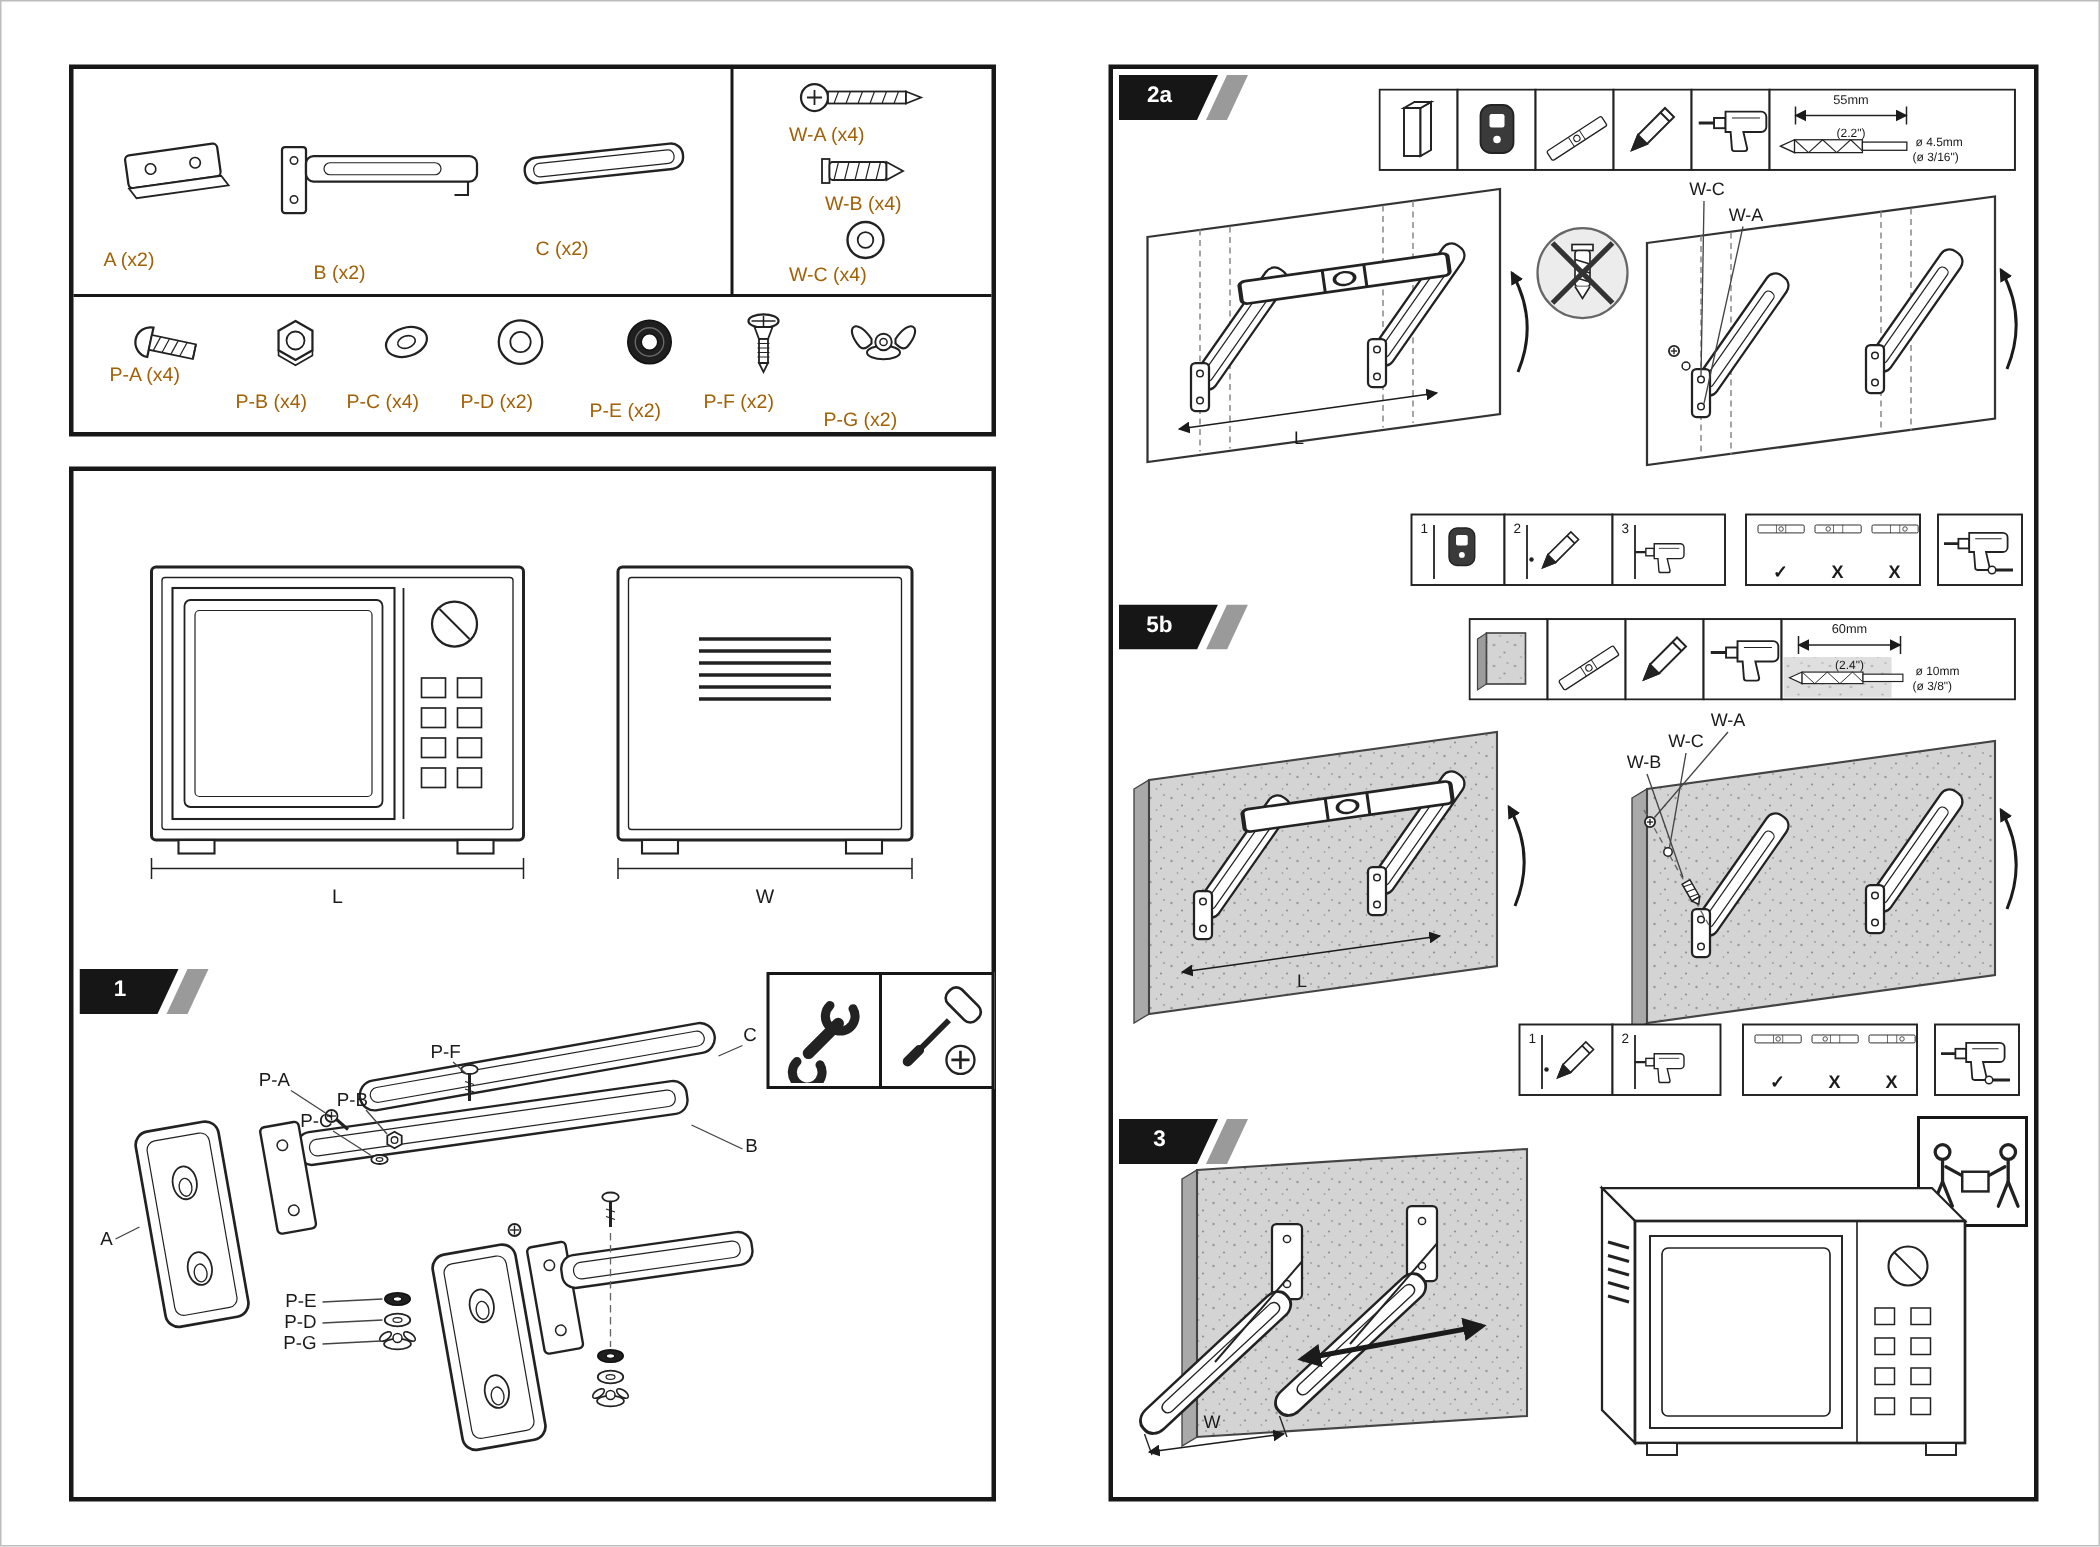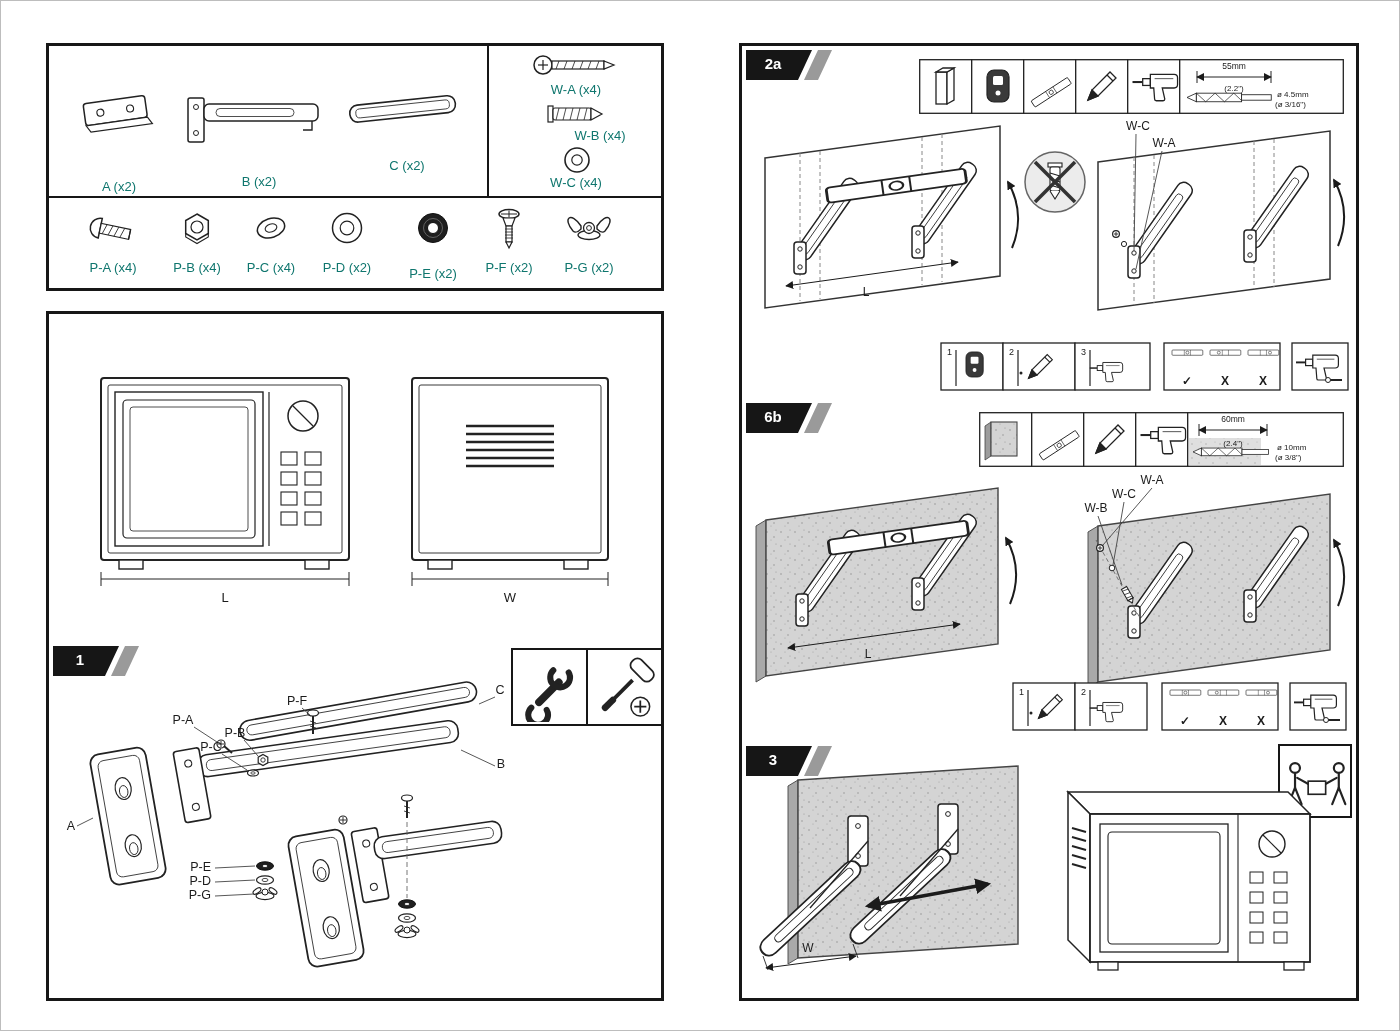--- a/index.html
+++ b/index.html
@@ -1,20 +1,20 @@
 <!DOCTYPE html>
 <html><head>
 <meta charset="utf-8">
 <style>
   *{margin:0;padding:0;box-sizing:border-box}
   html,body{width:1400px;height:1031px}
   body{background:#fff;position:relative;font-family:"Liberation Sans",sans-serif;color:#1b1b1b;border:1px solid #bdbdbd;overflow:hidden}
   .panel{position:absolute;border:3px solid #171717;background:#fff}
   .abs{position:absolute}
-  .plabel{position:absolute;font-size:13px;color:#0f766e;text-align:center;white-space:nowrap}
+  .plabel{position:absolute;font-size:13px;color:#a16207;text-align:left;white-space:nowrap}
   .tab{position:absolute;width:88px;height:26px}
   .tab .num{position:absolute;left:0;top:5px;width:54px;text-align:center;color:#fff;font-weight:bold;font-size:15px}
   .hline{position:absolute;background:#171717}
   .vline{position:absolute;background:#171717}
   .toolsbox{position:absolute;border:2px solid #171717;background:#fff}
   .toolsbox .div{position:absolute;left:73px;top:0;width:2px;height:100%;background:#171717}
   svg text{font-family:"Liberation Sans",sans-serif;fill:#1b1b1b}
 </style>
 </head>
 <body>
@@ -125,21 +125,21 @@
   <div class="vline" style="left:438px;top:0;width:2px;height:150px"></div>
 
   <svg class="abs" style="left:30px;top:46px" width="80" height="56" viewBox="0 0 80 56">
     <g transform="translate(4,12) rotate(-8)" fill="#fff" stroke="#222">
       <rect x="0" y="0" width="62" height="22" rx="3" stroke-width="1.5"></rect>
       <polygon points="0,22 62,22 66,29 4,29" stroke-width="1.2"></polygon>
       <circle cx="16" cy="11" r="3.5" stroke-width="1.1"></circle>
       <circle cx="46" cy="11" r="3.5" stroke-width="1.1"></circle>
     </g>
   </svg>
-  <span class="plabel" style="left:20px;top:133px;width:100px">A (x2)</span>
+  <span class="plabel" style="left:20px;top:119px;width:100px">A (x2)</span>
 
   <svg class="abs" style="left:135px;top:36px" width="150" height="70" viewBox="0 0 150 70">
     <g fill="#fff" stroke="#222">
       <rect x="4" y="16" width="16" height="44" rx="2" stroke-width="1.5"></rect>
       <circle cx="12" cy="25" r="2.5" stroke-width="1"></circle>
       <circle cx="12" cy="51" r="2.5" stroke-width="1"></circle>
       <rect x="20" y="22" width="114" height="17" rx="5" stroke-width="1.5"></rect>
       <rect x="32" y="26.5" width="78" height="8" rx="4" stroke-width="0.8"></rect>
       <path d="M128 39 v9 h-9" fill="none" stroke-width="1.4"></path>
     </g>
@@ -240,27 +240,27 @@
   </svg>
   <svg class="abs" style="left:510px;top:160px" width="60" height="46" viewBox="0 0 60 46">
     <g stroke="#222" fill="#fff">
       <path d="M22 20 C12 5 3 12 14 25 C17 28 20 25 22 23 Z" stroke-width="1.4"></path>
       <path d="M38 20 C48 5 57 12 46 25 C43 28 40 25 38 23 Z" stroke-width="1.4"></path>
       <ellipse cx="30" cy="29" rx="11" ry="4.5" stroke-width="1.3"></ellipse>
       <circle cx="30" cy="22" r="5.5" stroke-width="1.3"></circle>
       <circle cx="30" cy="22" r="2.4" stroke-width="1"></circle>
     </g>
   </svg>
-  <span class="plabel" style="left:24px;top:214px;width:80px">P-A (x4)</span>
+  <span class="plabel" style="left:24px;top:196px;width:80px">P-A (x4)</span>
   <span class="plabel" style="left:108px;top:214px;width:80px">P-B (x4)</span>
   <span class="plabel" style="left:182px;top:214px;width:80px">P-C (x4)</span>
   <span class="plabel" style="left:258px;top:214px;width:80px">P-D (x2)</span>
   <span class="plabel" style="left:344px;top:220px;width:80px">P-E (x2)</span>
   <span class="plabel" style="left:420px;top:214px;width:80px">P-F (x2)</span>
-  <span class="plabel" style="left:500px;top:214px;width:80px">P-G (x2)</span>
+  <span class="plabel" style="left:500px;top:226px;width:80px">P-G (x2)</span>
 </div>
 
 <div class="panel" style="left:45px;top:310px;width:618px;height:690px">
 
   <svg class="abs" style="left:50px;top:62px" width="270" height="232" viewBox="0 0 270 232">
     <g stroke="#222" fill="#fff">
       <rect x="2" y="2" width="248" height="182" rx="3" stroke-width="2"></rect>
       <rect x="9" y="9" width="234" height="168" rx="2" stroke-width="0.9"></rect>
       <rect x="16" y="16" width="148" height="154" stroke-width="1.4"></rect>
       <rect x="24" y="24" width="132" height="138" rx="4" stroke-width="1.2"></rect>
@@ -546,21 +546,21 @@
     <use href="#sym-drill" transform="translate(364,10) scale(0.8)"></use>
     <line x1="390" y1="38" x2="402" y2="38" stroke="#222" stroke-width="2"></line>
     <circle cx="388" cy="38" r="2.5" fill="#fff" stroke="#222"></circle>
   </svg>
 
   <div class="tab" style="left:4px;top:357px">
     <svg width="88" height="30">
         <polygon points="0,0 66,0 52,30 0,30" fill="#161616"></polygon>
         <polygon points="72,0 86,0 72,30 58,30" fill="#9a9a9a"></polygon>
       </svg>
-    <span class="num">6b</span>
+    <span class="num">5b</span>
   </div>
 
   <svg class="abs" style="left:237px;top:366px" width="365" height="55" viewBox="0 0 365 55">
     <g fill="#fff" stroke="#222" stroke-width="1.3">
       <rect x="0.7" y="0.7" width="52" height="53.6"></rect>
         <rect x="52.7" y="0.7" width="52" height="53.6"></rect>
       <rect x="104.7" y="0.7" width="52" height="53.6"></rect>
         <rect x="156.7" y="0.7" width="52" height="53.6"></rect>
       <rect x="208.7" y="0.7" width="155.6" height="53.6"></rect>
     </g>

